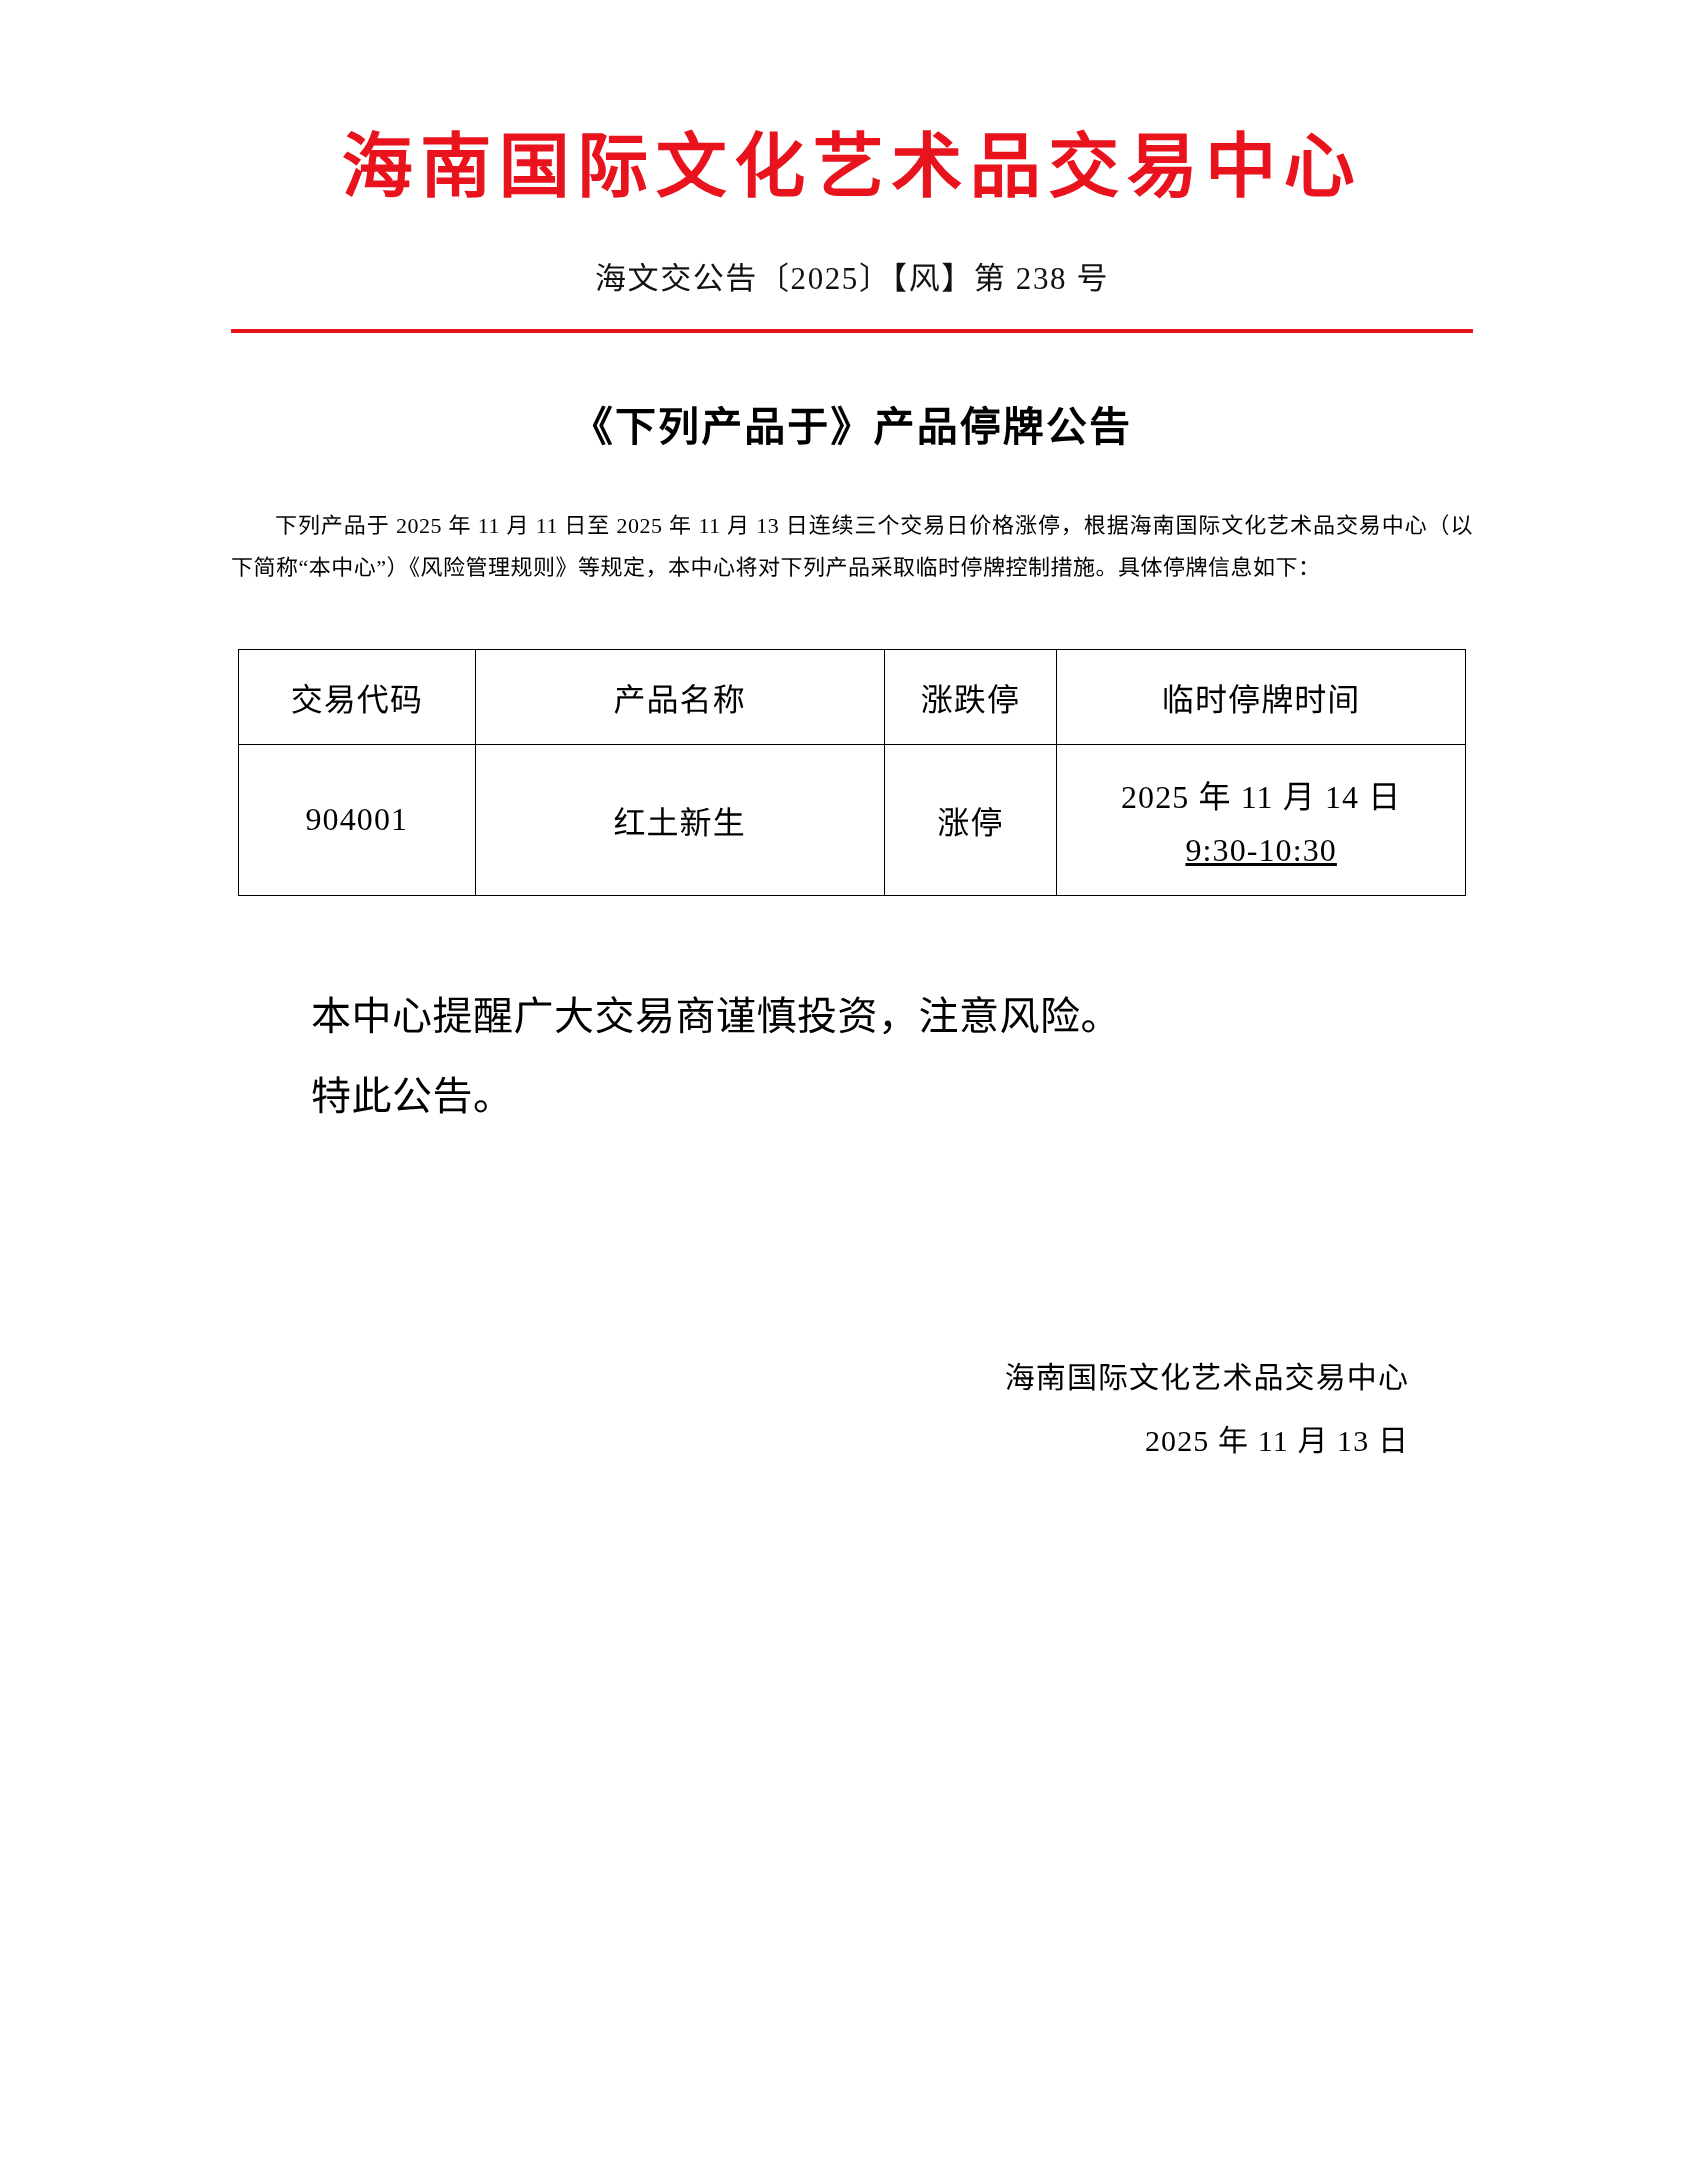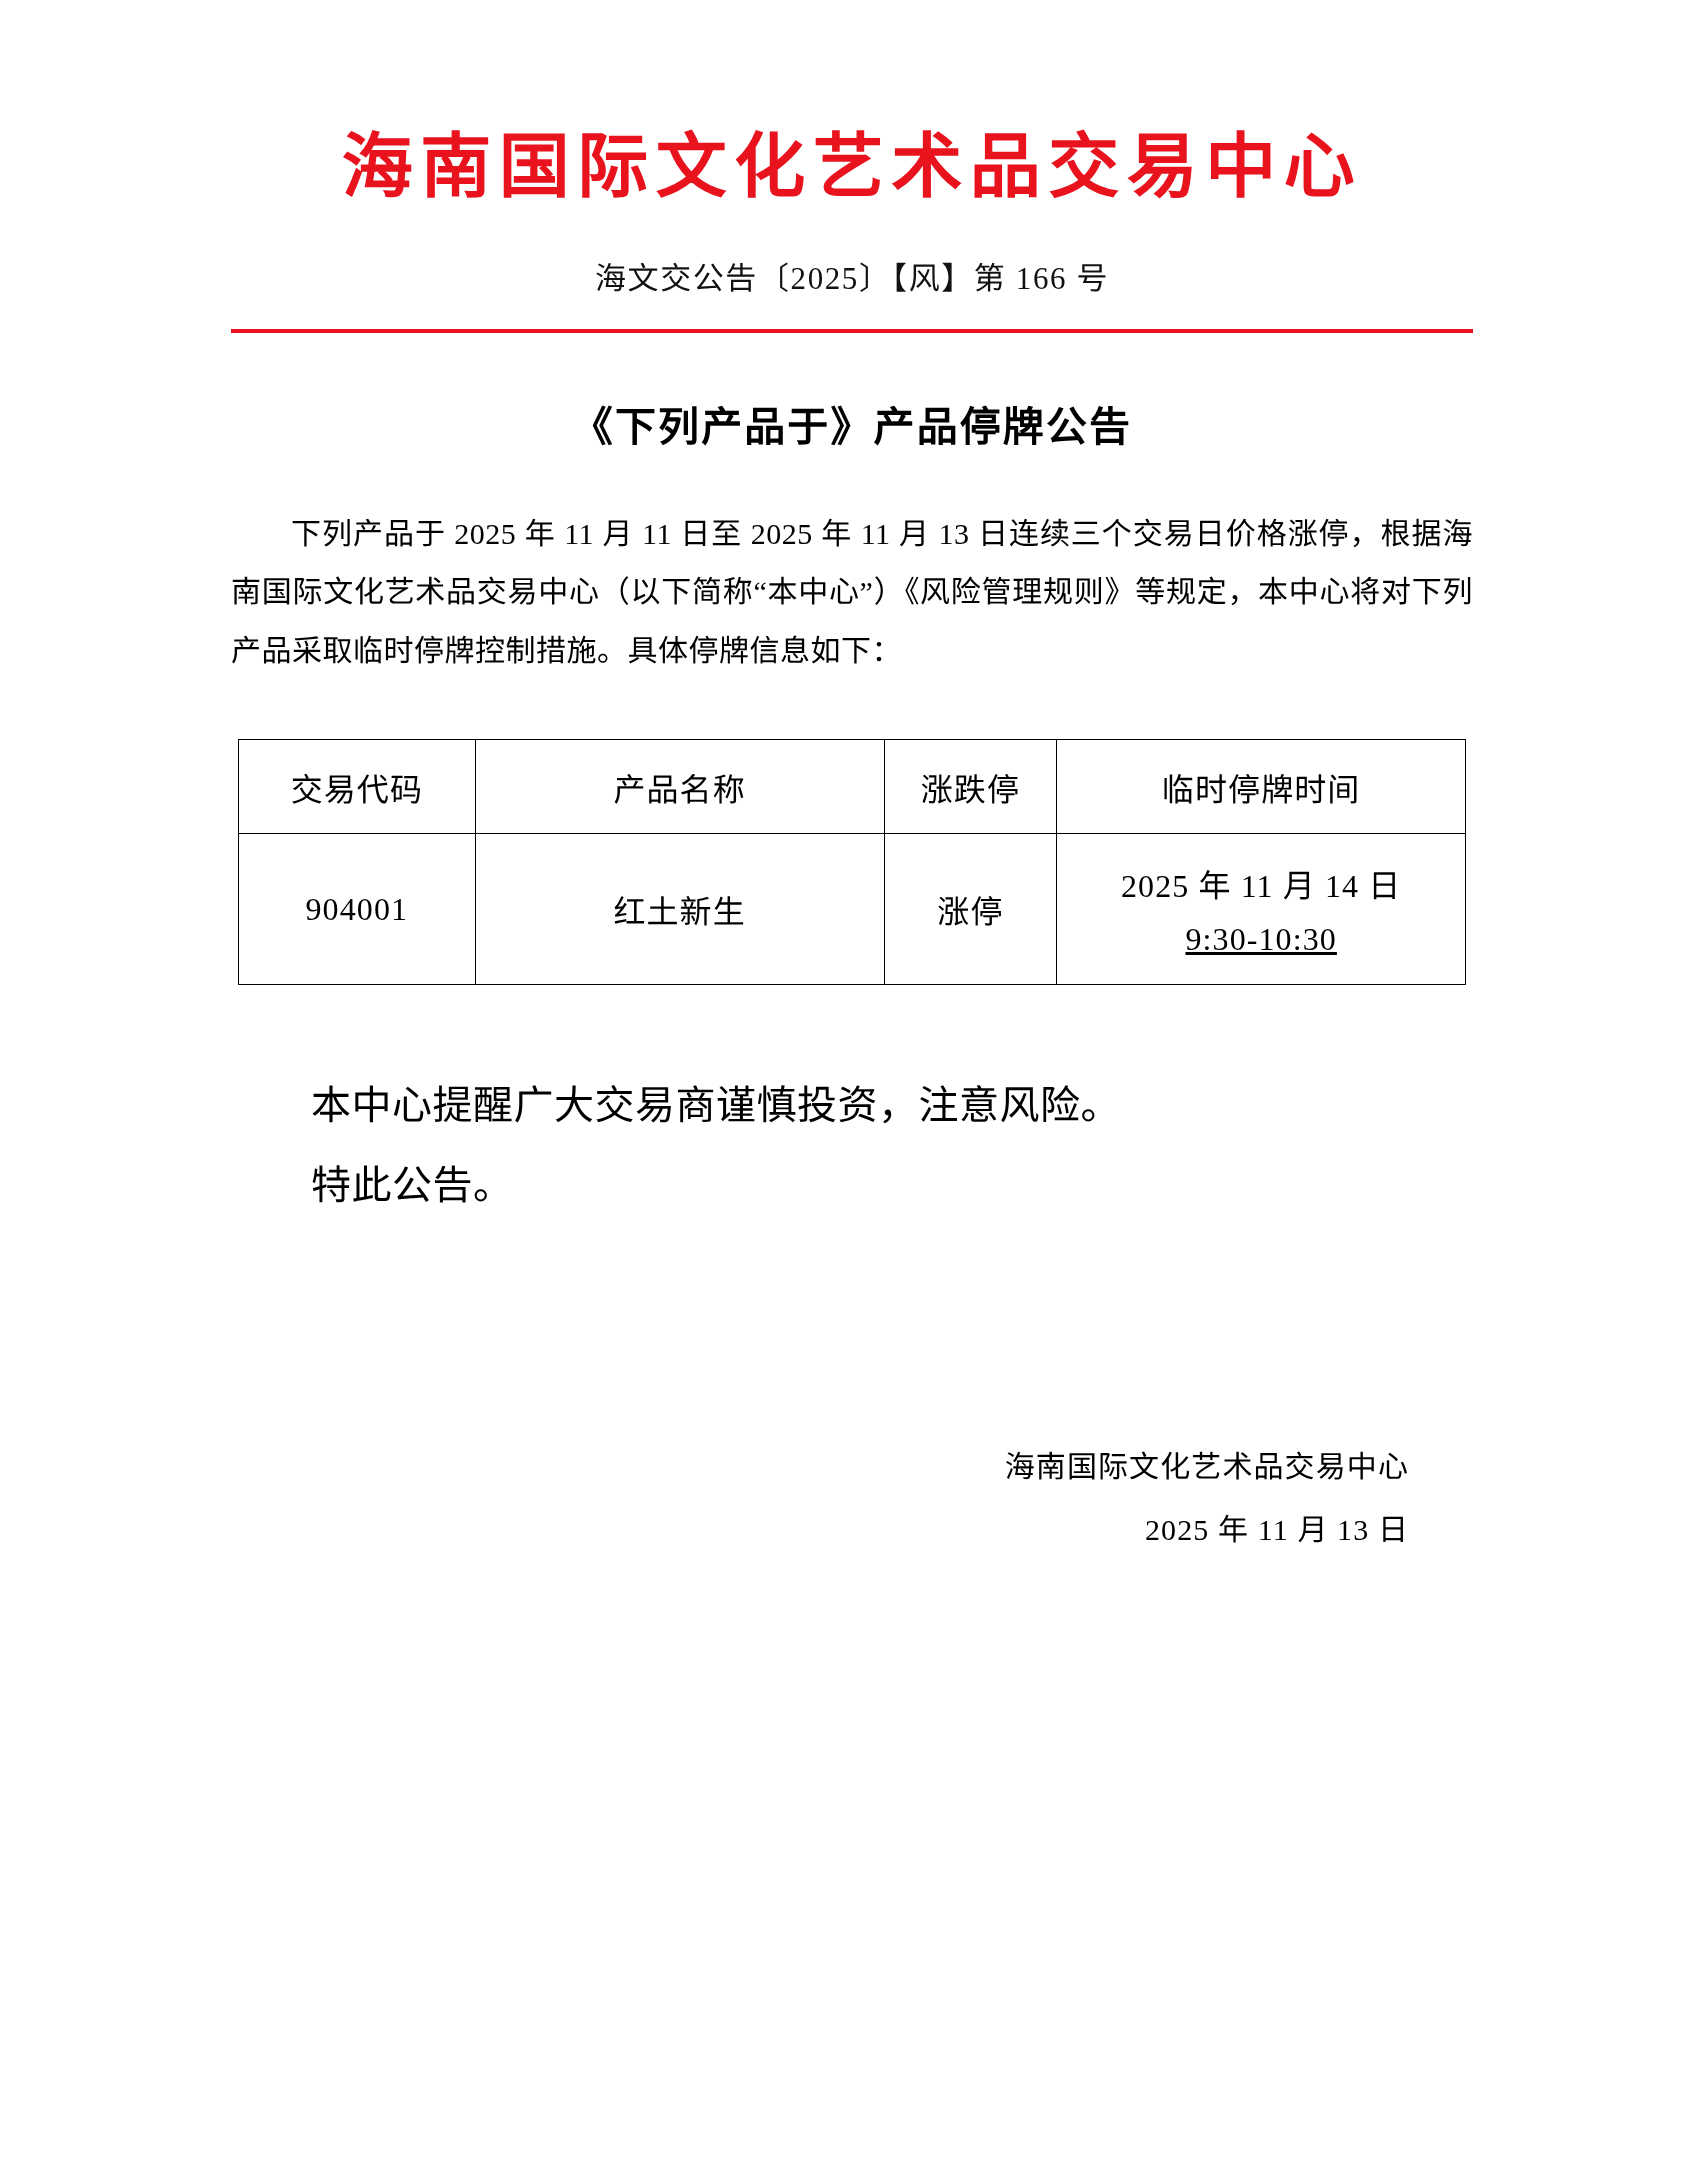--- a/index.html
+++ b/index.html
@@ -56,21 +56,21 @@
     text-align: center;
     font-size: 41px;
     font-weight: bold;
     letter-spacing: 2.1px;
     color: #000000;
   }
 
   
   .body-text {
     margin-top: 52px;
-    font-size: 30px;
+    font-size: 22px;
     line-height: 1.95;
     text-align: justify;
     text-justify: inter-ideograph;
     letter-spacing: 0.5px;
   }
   .body-text p {
     margin: 0;
     text-indent: 2em;
   }
 
@@ -131,21 +131,21 @@
   }
   .signature div { white-space: nowrap; }
 </style>
 </head>
 <body>
 
 <div class="page">
 
   <div class="doc-header">
     <div class="org-title">海南国际文化艺术品交易中心</div>
-    <div class="doc-number">海文交公告〔2025〕【风】第 166 号</div>
+    <div class="doc-number">海文交公告〔2025〕【风】第 238 号</div>
     <div class="red-rule"></div>
   </div>
 
   <div class="doc-title">《下列产品于》产品停牌公告</div>
 
   <div class="body-text">
     <p>下列产品于 2025 年 11 月 11 日至 2025 年 11 月 13 日连续三个交易日价格涨停，根据海南国际文化艺术品交易中心（以下简称“本中心”）《风险管理规则》等规定，本中心将对下列产品采取临时停牌控制措施。具体停牌信息如下：</p>
   </div>
 
   <div class="table-wrap">

